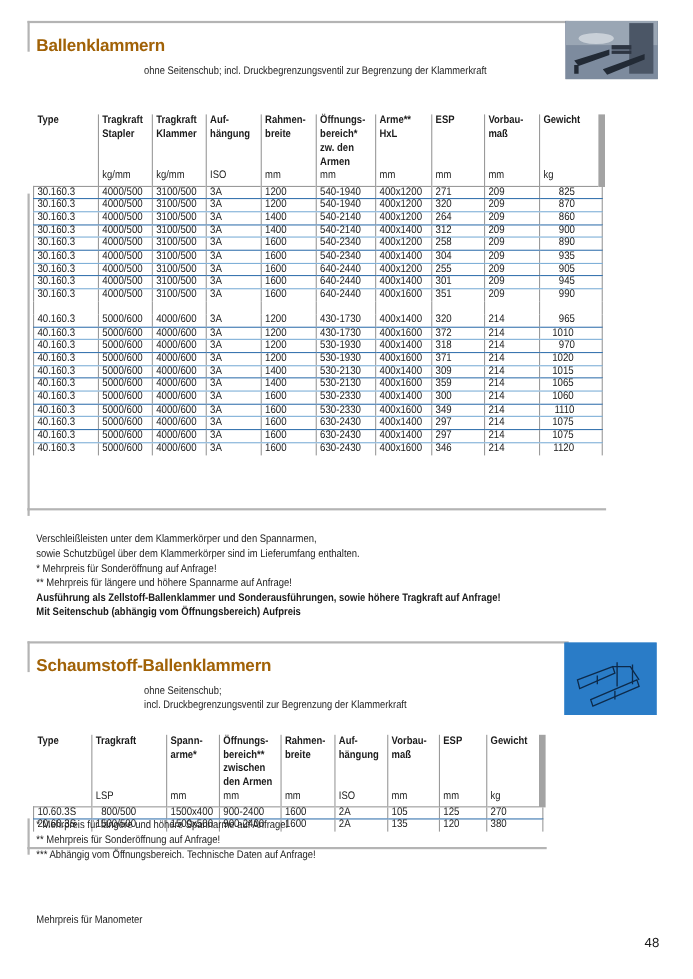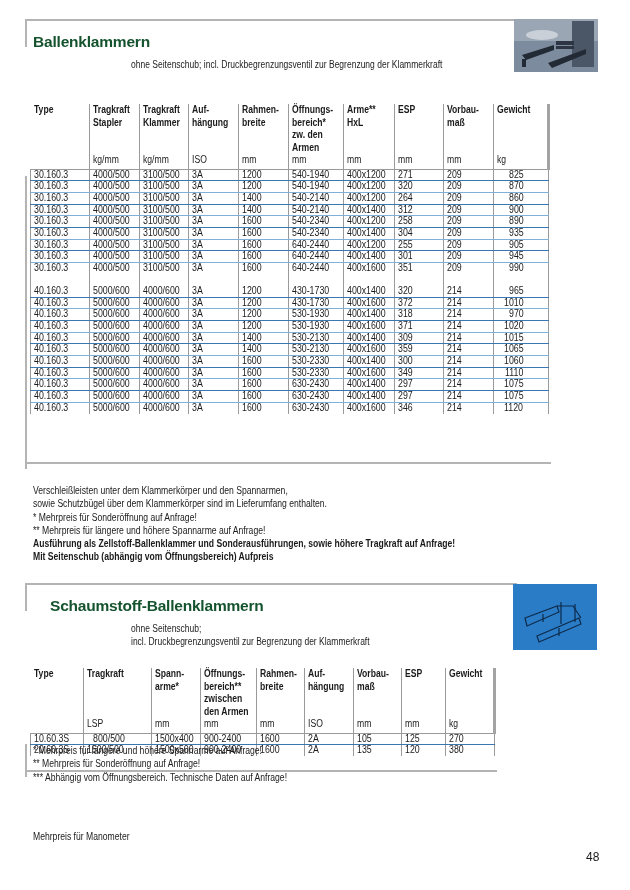--- a/index.html
+++ b/index.html
@@ -3,41 +3,41 @@
 <meta charset="utf-8">
 <style>
   html, body { margin: 0; padding: 0; background: #ffffff; }
   body { width: 630px; height: 890px; position: relative; overflow: hidden;
          font-family: "Liberation Sans", sans-serif; color: #1a1a1a; }
 
   .section-frame { position: absolute; border-top: 2px solid #b4b4b4; border-left: 2px solid #b4b4b4; }
   #frame1 { left: 25px; top: 19px; width: 490px; height: 26px; }
   #frame2 { left: 25px; top: 583px; width: 490px; height: 26px; }
 
-  .title { position: absolute; font-weight: bold; color: #14532d; font-size: 15.5px; letter-spacing: -0.2px; }
+  .title { position: absolute; font-weight: bold; color: #a16207; font-size: 15.5px; letter-spacing: -0.2px; }
   #title1 { left: 33px; top: 33px; }
-  #title2 { left: 50px; top: 597px; }
+  #title2 { left: 33px; top: 597px; }
 
   .subtitle { position: absolute; font-size: 10px; color: #222; transform: scaleX(0.85); transform-origin: left top; line-height: 13px; }
   #sub1 { left: 131px; top: 58px; white-space: nowrap; }
   #sub2a { left: 131px; top: 622px; white-space: nowrap; }
   #sub2b { left: 131px; top: 635px; white-space: nowrap; }
 
   .photo { position: absolute; }
   #photo1 { left: 514px; top: 19px; width: 84px; height: 53px; background: #6c7a8e; overflow: hidden; }
   #photo2 { left: 513px; top: 584px; width: 84px; height: 66px; background: #2a7cc7; overflow: hidden; }
 
   table.spec { position: absolute; border-collapse: collapse; font-size: 10px; }
   table.spec th { font-weight: bold; text-align: left; vertical-align: top; padding: 0 0 0 3px;
                   transform-origin: left top; line-height: 12.5px; font-size: 10px; }
   table.spec th .h { display:block; transform: scaleX(0.86); transform-origin: left top; white-space: nowrap; }
   table.spec th .u { display:block; font-weight: normal; transform: scaleX(0.86); transform-origin: left top; white-space: nowrap; }
   table.spec th { border-left: 1px solid #9a9a9a; }
   table.spec th:first-child { border-left: none; }
-  table.spec th:last-child { border-right: 3px solid #a3a3a3; }
+  table.spec th:last-child { border-right: 6px solid #a3a3a3; }
   table.spec td { padding: 0 0 0 3px; height: 10.7px; line-height: 10.7px; border-left: 1px solid #9a9a9a; white-space: nowrap; }
   table.spec td span { display: inline-block; transform: scaleX(0.88); transform-origin: left center; }
   table.spec td:last-child { border-right: 1px solid #9a9a9a; margin-top: 27px; }
   table.spec tbody tr td { border-bottom: 1px solid #3a76b0; }
   table.spec tbody tr.alt td { border-bottom: 1px solid #7fb0d8; }
   table.spec tbody tr.gap td { border-bottom: none; height: 12px; }
   table.spec tbody tr.first td { border-top: 1px solid #9a9a9a; }
   table.spec tbody tr.last td { border-bottom: none; }
   td.r { text-align: right; padding-right: 22px !important; }
 

